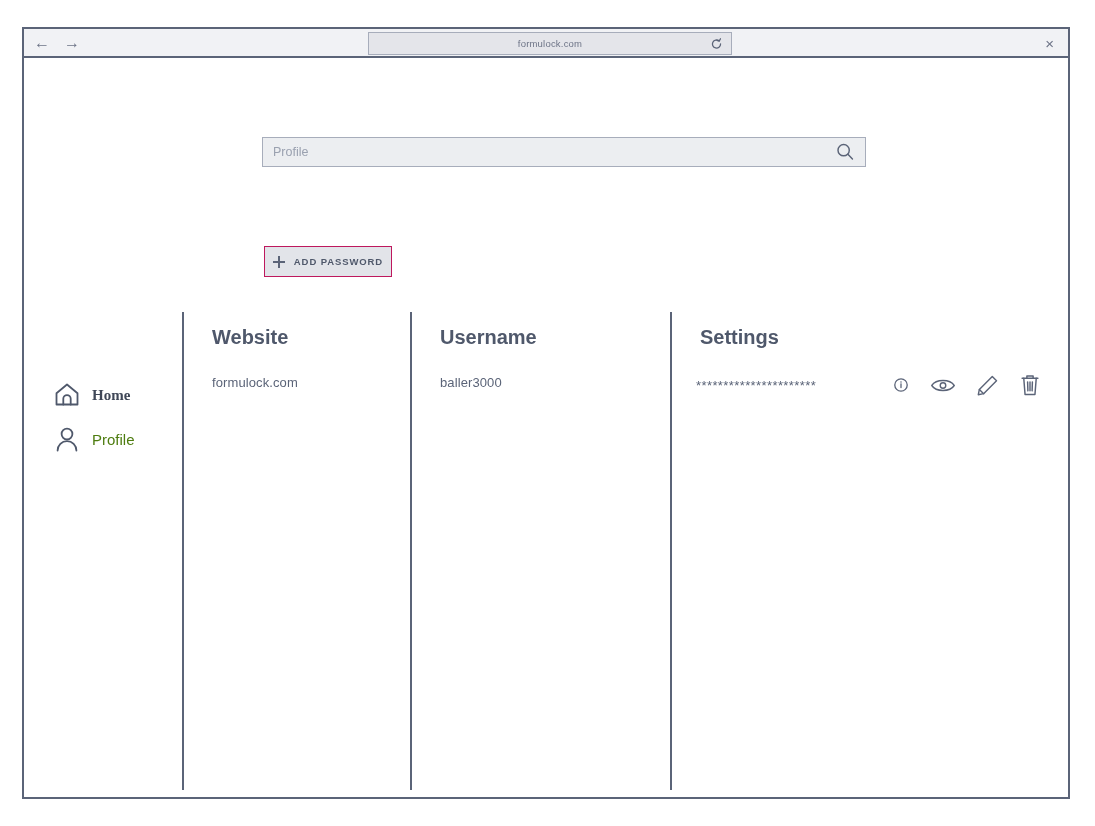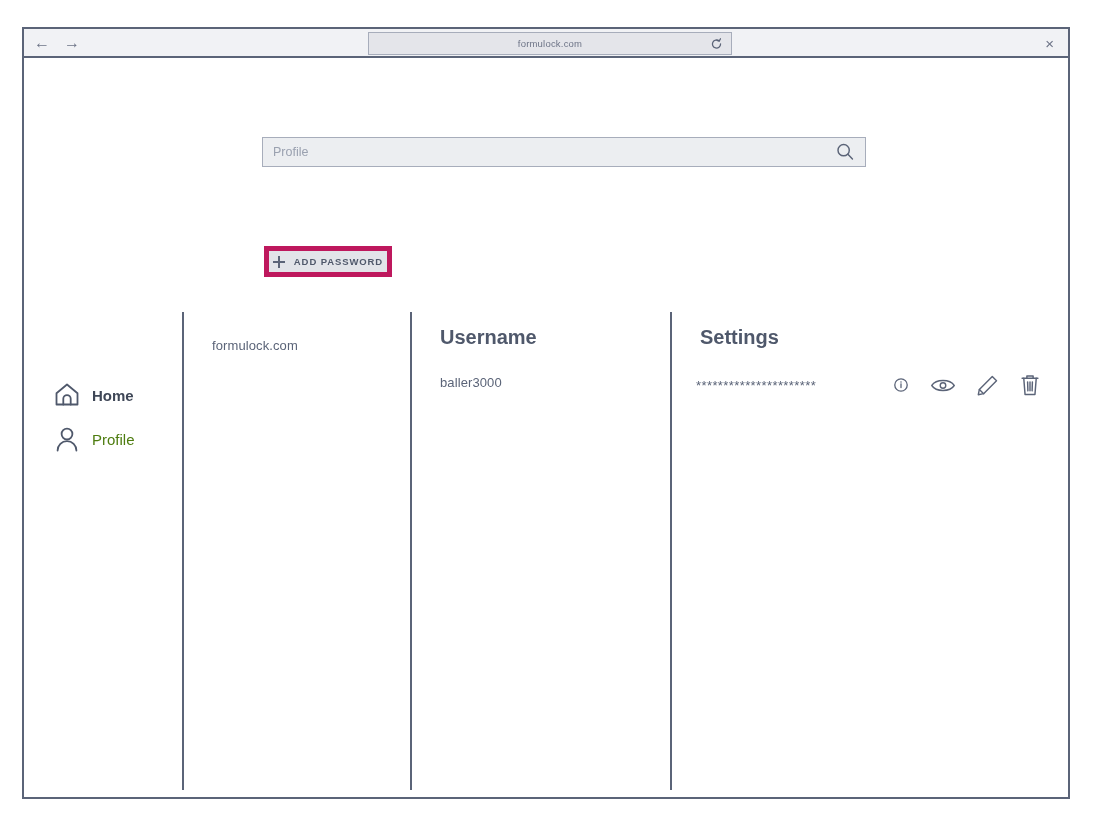--- a/index.html
+++ b/index.html
@@ -138,21 +138,21 @@
   }
 
   
   .add-btn {
     position: absolute;
     left: 240px;
     top: 188px;
     width: 128px;
     height: 31px;
     background: #e2e4e9;
-    border: 5px solid #be185d;
+    border: 1px solid #be185d;
     box-sizing: border-box;
     display: flex;
     align-items: center;
     justify-content: center;
     gap: 9px;
     cursor: pointer;
   }
   .plus-icon {
     width: 12px;
     height: 12px;
@@ -196,20 +196,21 @@
     align-items: center;
     justify-content: center;
   }
   .sidebar-label {
     font-size: 15px;
     color: #4d7c0f;
   }
   .sidebar-item.active .sidebar-label {
     color: #3f4757;
     font-weight: bold;
+    font-family: Liberation Serif, serif;
   }
 
   
   .table {
     position: absolute;
     left: 158px;
     top: 254px;
     right: 10px;
     bottom: 10px;
   }
@@ -342,20 +343,21 @@
         </span>
         <span class="sidebar-label">Profile</span>
       </div>
 
 
     </nav>
 
     <div class="table">
 
       <div class="col col-website">
+        <div class="col-header">Website</div>
         <div class="col-cell">formulock.com</div>
       </div>
 
       <div class="col col-username">
         <div class="col-header">Username</div>
         <div class="col-cell">baller3000</div>
       </div>
 
       <div class="col col-password">
         <div class="col-header">Settings</div>

